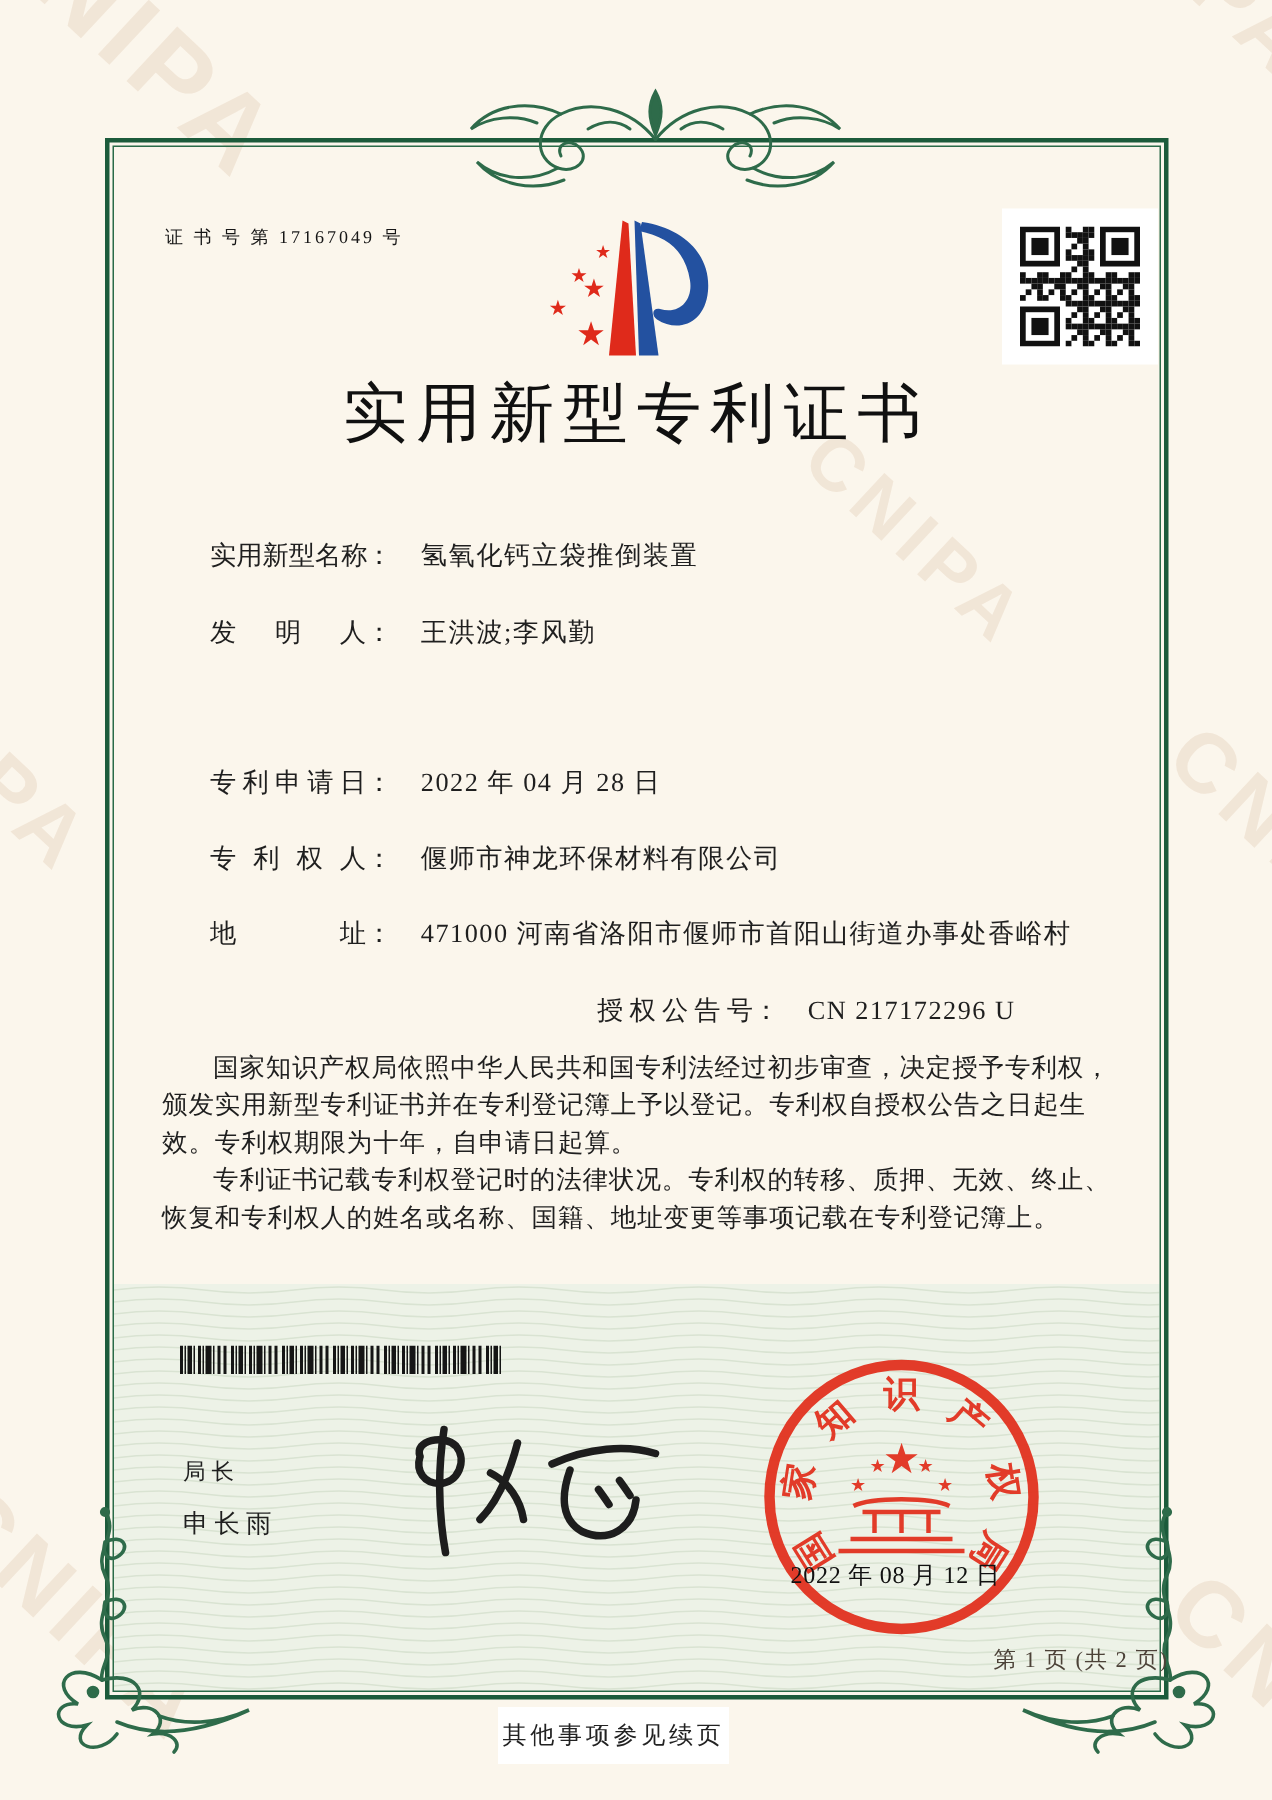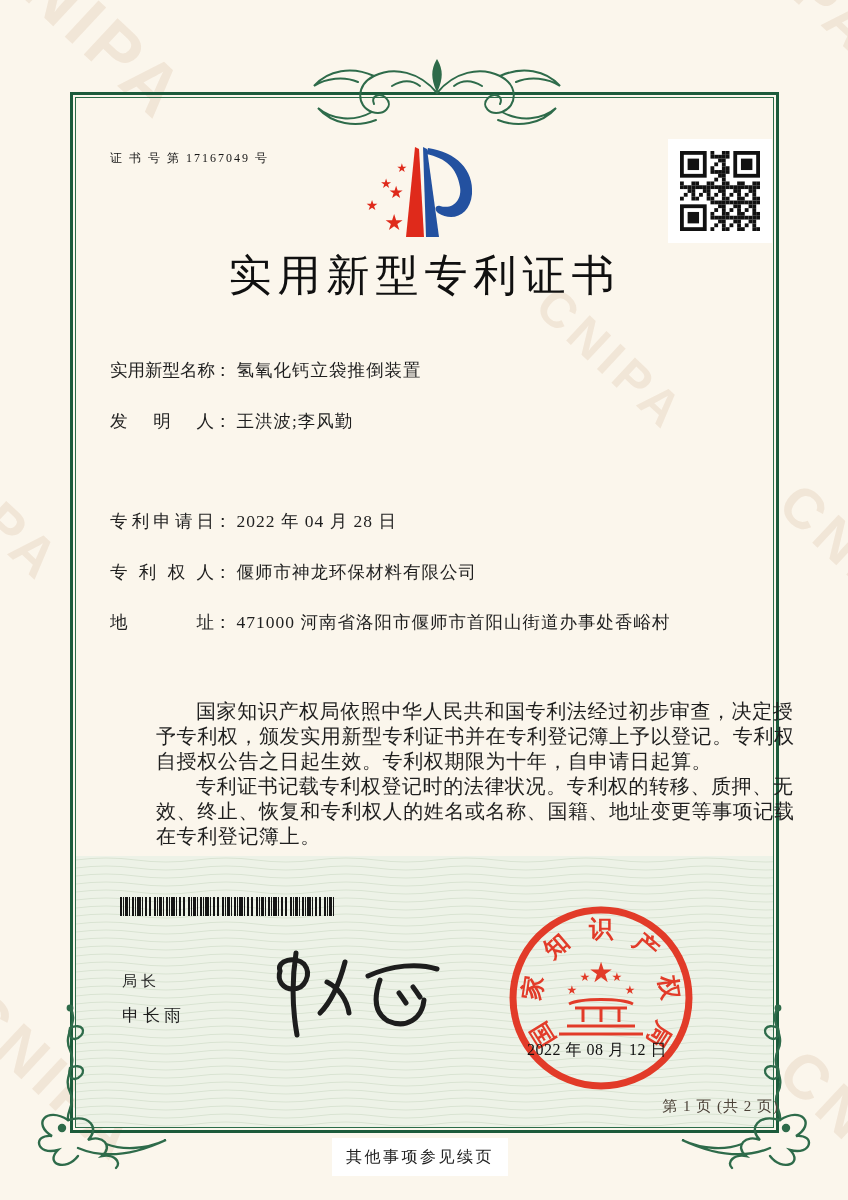--- a/index.html
+++ b/index.html
@@ -38,38 +38,38 @@
   
   .cert-no{left:110px;top:150px;font-size:12px;letter-spacing:2px;z-index:3;color:#161616;}
   .logo{left:360px;top:140px;width:125px;height:112px;z-index:3;}
   .qr-box{left:668px;top:139px;width:104px;height:104px;background:#fff;z-index:3;}
   .qr-box svg{position:absolute;left:12px;top:12px;}
   .title{left:70px;top:247px;width:709px;text-align:center;font-size:43px;letter-spacing:6px;
          color:#101010;z-index:3;font-weight:500;}
 
   
   .frow{position:absolute;white-space:nowrap;z-index:3;font-size:17.5px;}
-  .flabel{display:inline-block;width:104px;text-align:justify;text-align-last:justify;}
-  .fvalue{margin-left:5px;letter-spacing:1px;}
-  .paras{left:108px;top:699px;width:644px;z-index:3;font-size:20px;line-height:25px;letter-spacing:.6px;margin-left:48px;}
+  .flabel{display:inline-block;width:104px;text-align:justify;text-align-last:justify;margin-left:30px;}
+  .fvalue{margin-left:19px;letter-spacing:1px;}
+  .paras{left:108px;top:699px;width:644px;z-index:3;font-size:17px;line-height:25px;letter-spacing:.6px;}
   .paras p{margin:0;text-indent:2em;}
 
   
   .barcode{left:120px;top:897px;width:218px;height:19px;z-index:3;}
   .signer-title{left:122px;top:972px;font-size:15px;letter-spacing:4px;z-index:3;}
   .signer-name{left:122px;top:1004px;font-size:17px;letter-spacing:4px;z-index:3;text-align:right;}
   .signature{left:252px;top:948px;width:200px;height:92px;z-index:3;}
 
   .seal{left:505px;top:902px;width:192px;height:192px;z-index:4;opacity:.95;}
   .seal-char{font-size:24px;font-weight:bold;fill:var(--red);font-family:"Liberation Serif",serif;}
   .seal-date{left:527px;top:1040px;width:150px;font-size:16px;letter-spacing:.5px;color:#111;z-index:5;white-space:nowrap;}
 
   .page-footer{left:70px;top:1097px;width:709px;text-align:right;font-size:15px;color:#4c4238;
                letter-spacing:1px;z-index:3;}
-  .cont-box{left:332px;top:1138px;width:176px;height:38px;background:#ffffff;z-index:3;
+  .cont-box{left:332px;top:1138px;width:154px;height:38px;background:#ffffff;z-index:3;
             display:flex;align-items:center;justify-content:center;}
   .cont-box span{font-size:16px;letter-spacing:2.5px;color:#222;}
 </style>
 </head>
 <body>
 
 <div class="page">
 
   <span class="wm wm1">CNIPA</span>
   <span class="wm wm2">CNIPA</span>
@@ -325,20 +325,23 @@
   </div>
   <div class="frow" style="left:110px;top:509px">
     <span class="flabel">专利申请日</span><span>：</span><span class="fvalue">2022 年 04 月 28 日</span>
   </div>
   <div class="frow" style="left:110px;top:560px">
     <span class="flabel">专利权人</span><span>：</span><span class="fvalue">偃师市神龙环保材料有限公司</span>
   </div>
   <div class="frow" style="left:110px;top:610px">
     <span class="flabel">地址</span><span>：</span><span class="fvalue">471000  河南省洛阳市偃师市首阳山街道办事处香峪村</span>
   </div>
+  <div class="frow" style="left:368px;top:661px">
+    <span class="flabel">授权公告号</span><span>：</span><span class="fvalue">CN 217172296 U</span>
+  </div>
 
   <div class="abs paras">
     <p>国家知识产权局依照中华人民共和国专利法经过初步审查，决定授予专利权，颁发实用新型专利证书并在专利登记簿上予以登记。专利权自授权公告之日起生效。专利权期限为十年，自申请日起算。</p>
     <p>专利证书记载专利权登记时的法律状况。专利权的转移、质押、无效、终止、恢复和专利权人的姓名或名称、国籍、地址变更等事项记载在专利登记簿上。</p>
   </div>
 
   <svg id="barcode" class="abs barcode">
       <rect x="0" y="0" width="2" height="19" fill="#151515"></rect>
       <rect x="3" y="0" width="1" height="19" fill="#151515"></rect>
       <rect x="5" y="0" width="3" height="19" fill="#151515"></rect>

